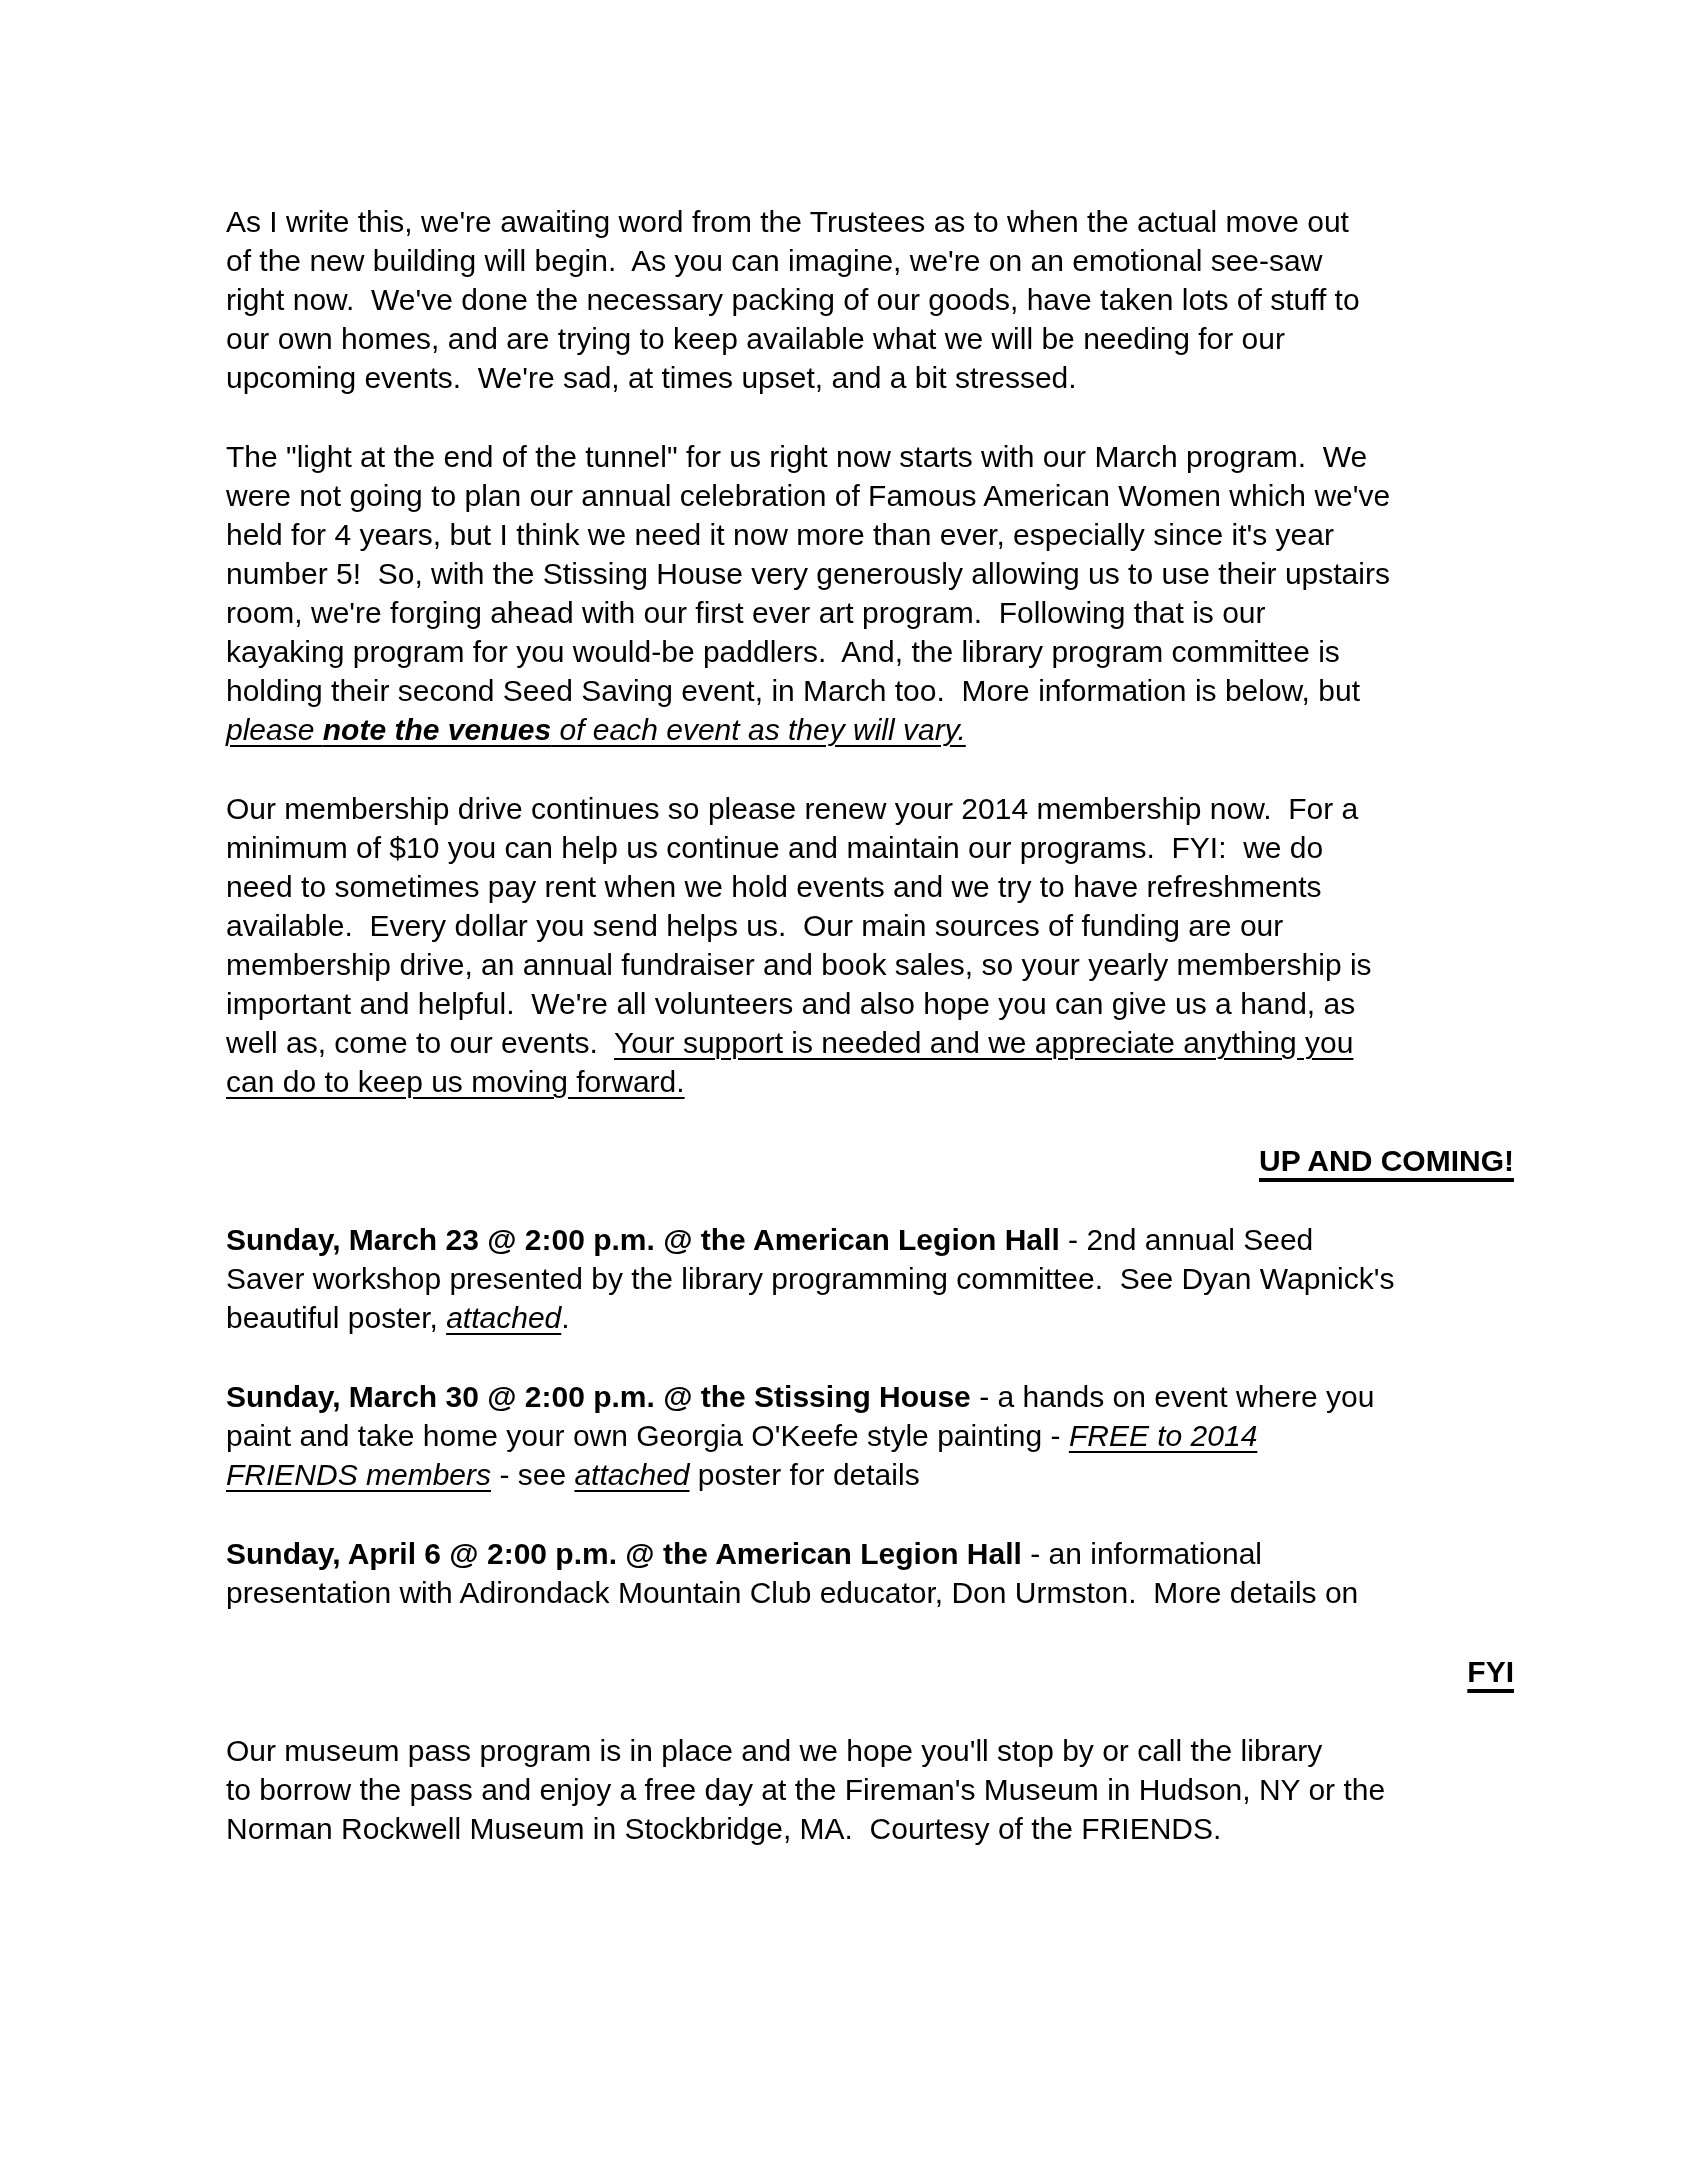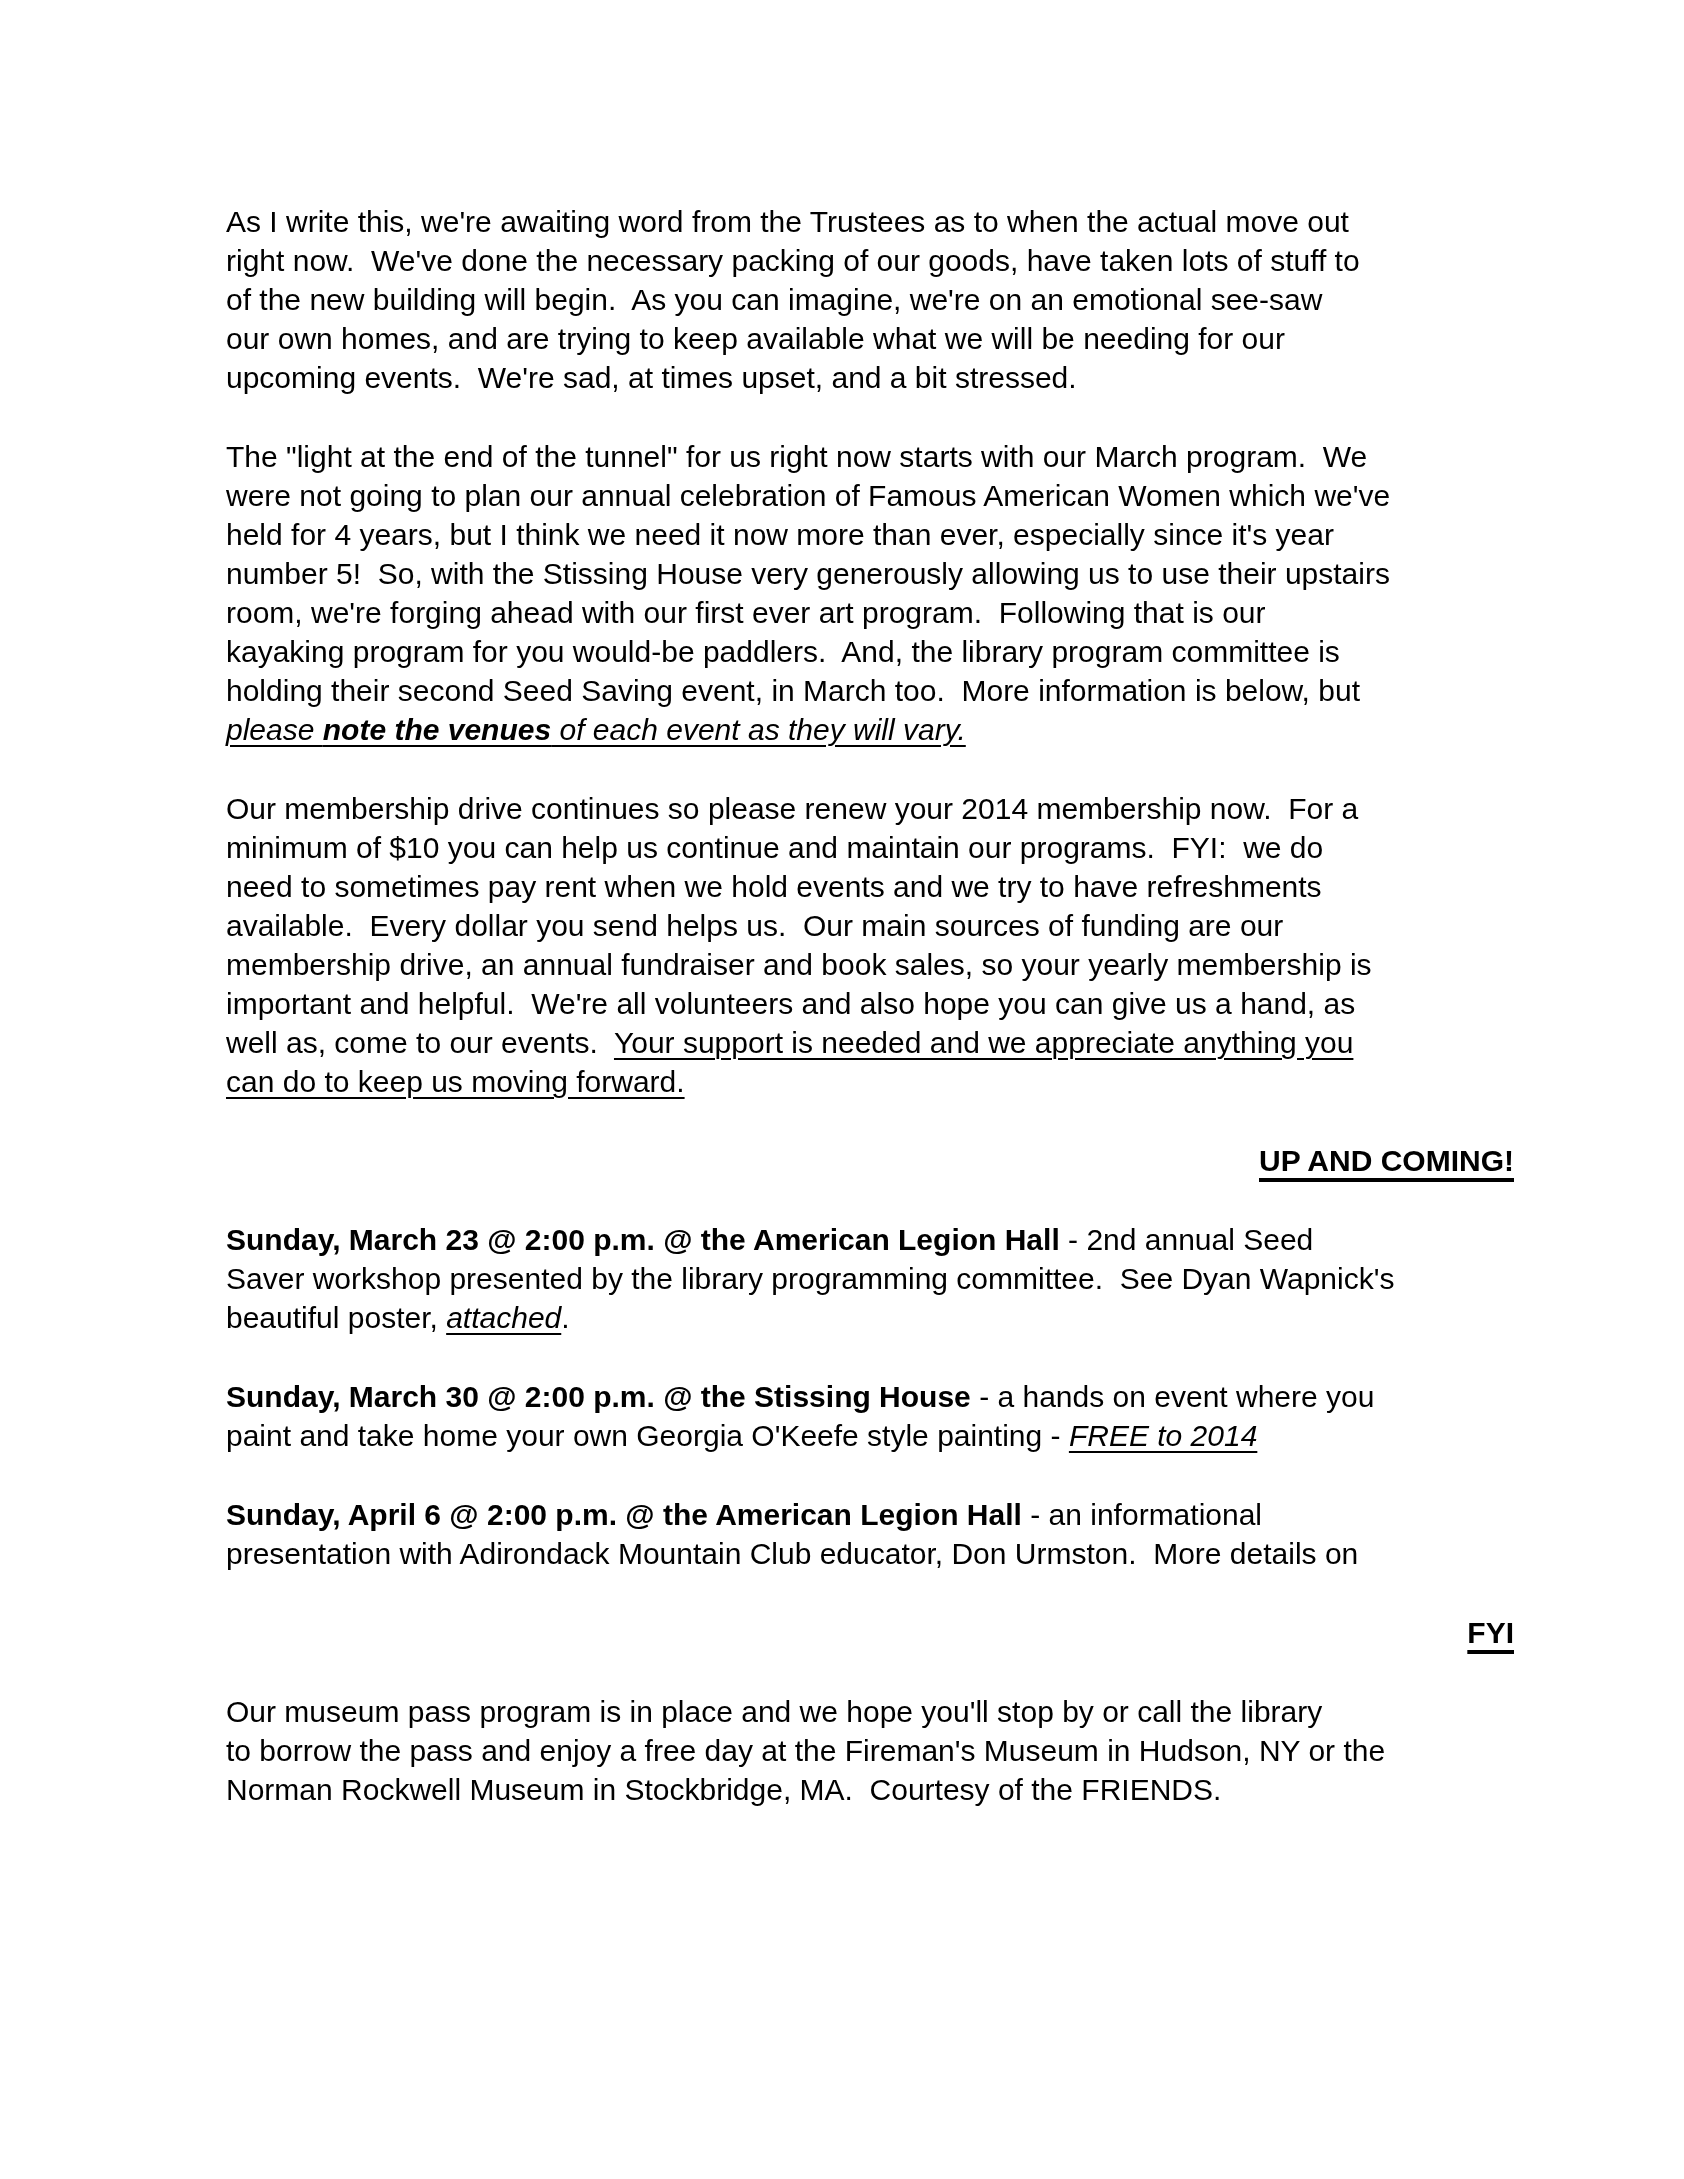--- a/index.html
+++ b/index.html
@@ -47,22 +47,22 @@
     text-underline-offset: 7px;
   }
 </style>
 </head>
 <body>
 
 <div class="page">
   <div class="doc">
       <div class="block paragraph">
         <div class="line"><span class="run">As I write this, we're awaiting word from the Trustees as to when the actual move out</span></div>
+        <div class="line"><span class="run">of the new building will begin.  As you can imagine, we're on an emotional see-saw</span></div>
         <div class="line"><span class="run">right now.  We've done the necessary packing of our goods, have taken lots of stuff to</span></div>
-        <div class="line"><span class="run">of the new building will begin.  As you can imagine, we're on an emotional see-saw</span></div>
         <div class="line"><span class="run">our own homes, and are trying to keep available what we will be needing for our</span></div>
         <div class="line"><span class="run">upcoming events.  We're sad, at times upset, and a bit stressed.</span></div>
       </div>
       <div class="block paragraph">
         <div class="line"><span class="run">The "light at the end of the tunnel" for us right now starts with our March program.  We</span></div>
         <div class="line"><span class="run">were not going to plan our annual celebration of Famous American Women which we've</span></div>
         <div class="line"><span class="run">held for 4 years, but I think we need it now more than ever, especially since it's year</span></div>
         <div class="line"><span class="run">number 5!  So, with the Stissing House very generously allowing us to use their upstairs</span></div>
         <div class="line"><span class="run">room, we're forging ahead with our first ever art program.  Following that is our</span></div>
         <div class="line"><span class="run">kayaking program for you would-be paddlers.  And, the library program committee is</span></div>
@@ -83,20 +83,21 @@
         <div class="line"><span class="run b u">UP AND COMING!</span></div>
       </div>
       <div class="block paragraph">
         <div class="line"><span class="run b">Sunday, March 23 @ 2:00 p.m. @ the American Legion Hall</span><span class="run"> - 2nd annual Seed</span></div>
         <div class="line"><span class="run">Saver workshop presented by the library programming committee.  See Dyan Wapnick's</span></div>
         <div class="line"><span class="run">beautiful poster, </span><span class="run i u">attached</span><span class="run">.</span></div>
       </div>
       <div class="block paragraph">
         <div class="line"><span class="run b">Sunday, March 30 @ 2:00 p.m. @ the Stissing House</span><span class="run"> - a hands on event where you</span></div>
         <div class="line"><span class="run">paint and take home your own Georgia O'Keefe style painting - </span><span class="run i u">FREE to 2014</span></div>
+        <div class="line"><span class="run i u">FRIENDS members</span><span class="run"> - see </span><span class="run i u">attached</span><span class="run"> poster for details</span></div>
       </div>
       <div class="block paragraph">
         <div class="line"><span class="run b">Sunday, April 6 @ 2:00 p.m. @ the American Legion Hall</span><span class="run"> - an informational</span></div>
         <div class="line"><span class="run">presentation with Adirondack Mountain Club educator, Don Urmston.  More details on</span></div>
       </div>
       <div class="block heading">
         <div class="line"><span class="run b u">FYI</span></div>
       </div>
       <div class="block paragraph">
         <div class="line"><span class="run">Our museum pass program is in place and we hope you'll stop by or call the library</span></div>

